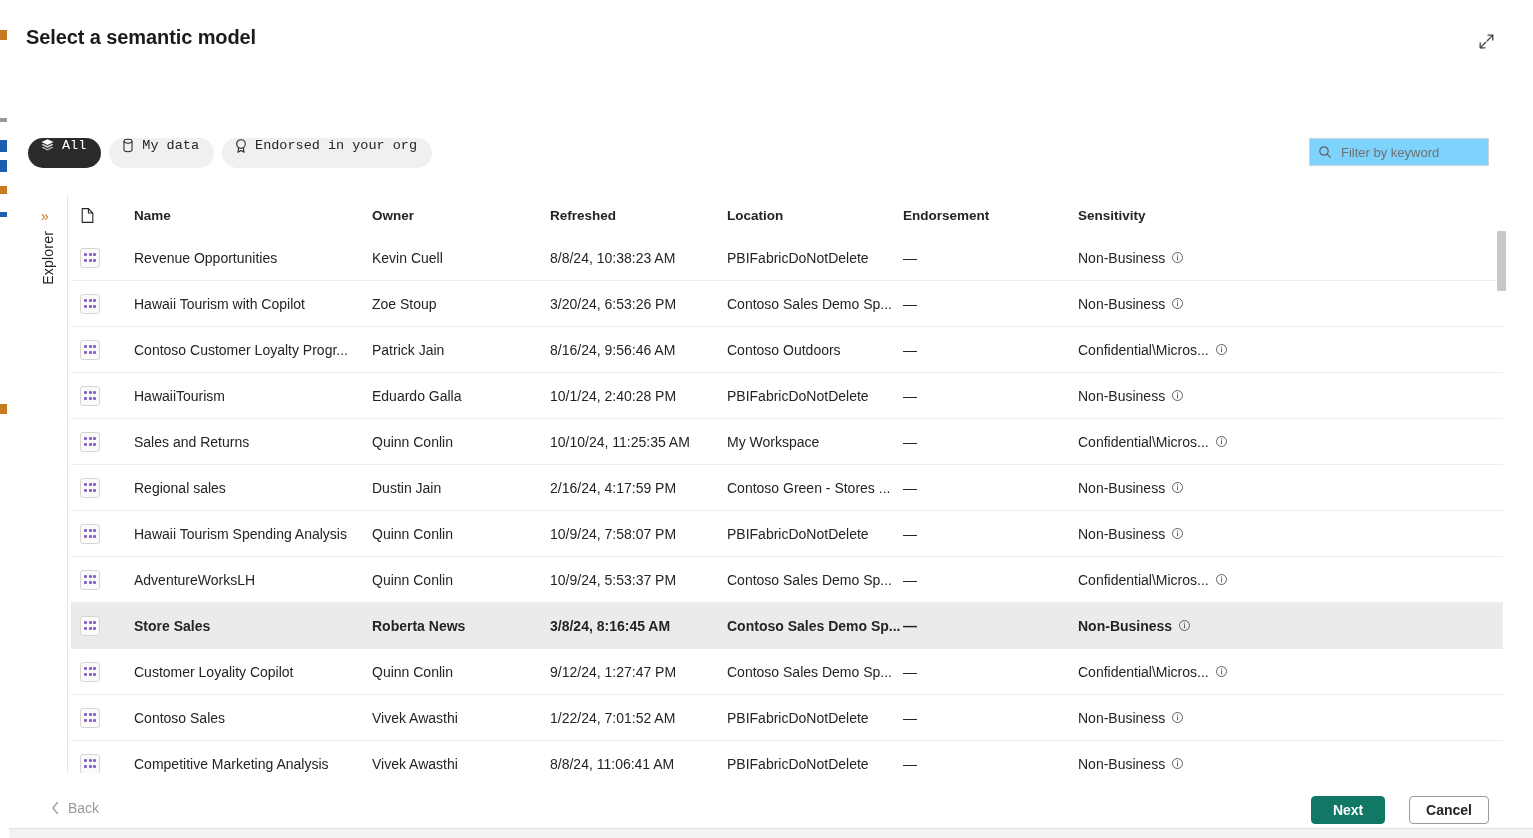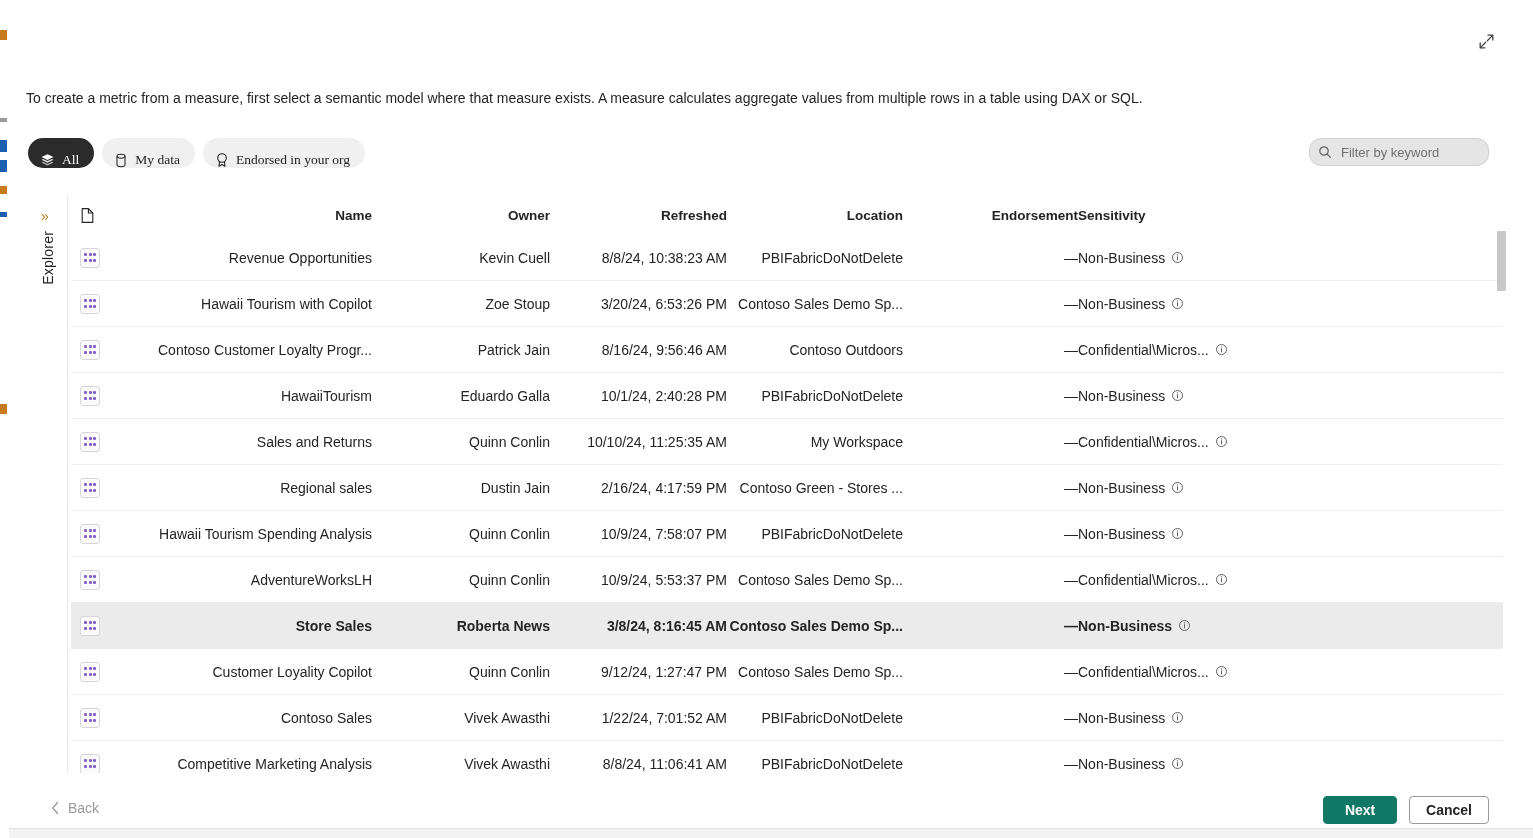--- a/index.html
+++ b/index.html
@@ -76,46 +76,46 @@
     top: 138px;
     display: flex;
     gap: 8px;
     align-items: center;
   }
   .pill {
     height: 30px;
     border-radius: 16px;
     background: #f0f0f0;
     display: flex;
-    align-items: flex-end;
+    align-items: flex-start;
     gap: 7px;
     padding: 0 15px 0 12px;
     font-size: 13.5px;
     color: #242424;
     cursor: pointer;
     border: none;
-    font-family: Liberation Serif, serif;
+    font-family: Liberation Mono, monospace;
     white-space: nowrap;
   }
   .pill.active {
     background: #2b2b2b;
     color: #ffffff;
   }
   .pill .pico { display:flex; align-items:center; }
 
   
   .search-box {
     position: absolute;
     right: 44px;
     top: 138px;
     width: 180px;
     height: 28px;
     border: 1px solid #d1d1d1;
-    border-radius: 12px;
-    background: #e5e5e5;
+    border-radius: 0;
+    background: #7dd3fc;
     display: flex;
     align-items: center;
     padding: 0 8px;
     gap: 7px;
     box-sizing: border-box;
   }
   .search-box input {
     border: none;
     outline: none;
     font-size: 13px;
@@ -158,21 +158,21 @@
 
   
   #table-area {
     position: absolute;
     left: 62px;
     top: 195px;
     width: 1432px;
     height: 578px;
     overflow: hidden;
   }
-  #table-scroll-inner { width: 1432px; text-align: right; }
+  #table-scroll-inner { width: 1432px; }
 
   .trow {
     display: flex;
     align-items: center;
     height: 46px;
     box-sizing: border-box;
     border-bottom: 1px solid #ededed;
     padding-left: 9px;
   }
   .trow.header {
@@ -283,48 +283,49 @@
     background: #117865;
     color: #ffffff;
     border: 1px solid #117865;
     font-weight: bold;
   }
   .btn-secondary {
     background: #ffffff;
     color: #242424;
     border: 1px solid #9a9a9a;
     font-weight: bold;
+    margin-left: 12px;
   }
 </style>
 </head>
 <body>
 
 <div id="bg-sliver">
   <div class="chip" style="top:30px;height:10px;background:#c77b1e;"></div>
   <div class="chip" style="top:118px;height:4px;background:#9a9a9a;"></div>
   <div class="chip" style="top:140px;height:12px;background:#1b5fae;"></div>
   <div class="chip" style="top:160px;height:12px;background:#1b5fae;"></div>
   <div class="chip" style="top:186px;height:8px;background:#c77b1e;"></div>
   <div class="chip" style="top:212px;height:5px;background:#1b5fae;"></div>
   <div class="chip" style="top:404px;height:10px;background:#c77b1e;"></div>
 </div>
 
 <div id="dialog">
 
+  <div class="dlg-title">Select a semantic model</div>
 
   <div class="expand-btn">
     <svg width="17" height="17" viewBox="0 0 17 17" fill="none" stroke="#424242" stroke-width="1.3" stroke-linecap="round" stroke-linejoin="round">
       <path d="M10 2.2h4.8V7"></path>
       <path d="M14.6 2.4L9.3 7.7"></path>
       <path d="M7 14.8H2.2V10"></path>
       <path d="M2.4 14.6L7.7 9.3"></path>
     </svg>
   </div>
 
-  <div class="dlg-desc">To create a metric from a measure, first select a semantic model where that measure exists. A measure calculates aggregate values from multiple rows in a table using DAX or SQL.</div>
 
   <div class="pill-row">
     <button class="pill active">
       <span class="pico">
         <svg width="15" height="15" viewBox="0 0 16 16" fill="#ffffff">
           <path d="M8 1.2 1.6 4.3 8 7.4l6.4-3.1L8 1.2z"></path>
           <path d="M1.6 7.2 8 10.3l6.4-3.1-1.7-.8L8 8.6 3.3 6.4l-1.7.8z" opacity="0.85"></path>
           <path d="M1.6 10.2 8 13.3l6.4-3.1-1.7-.8L8 11.6 3.3 9.4l-1.7.8z" opacity="0.65"></path>
         </svg>
       </span>

